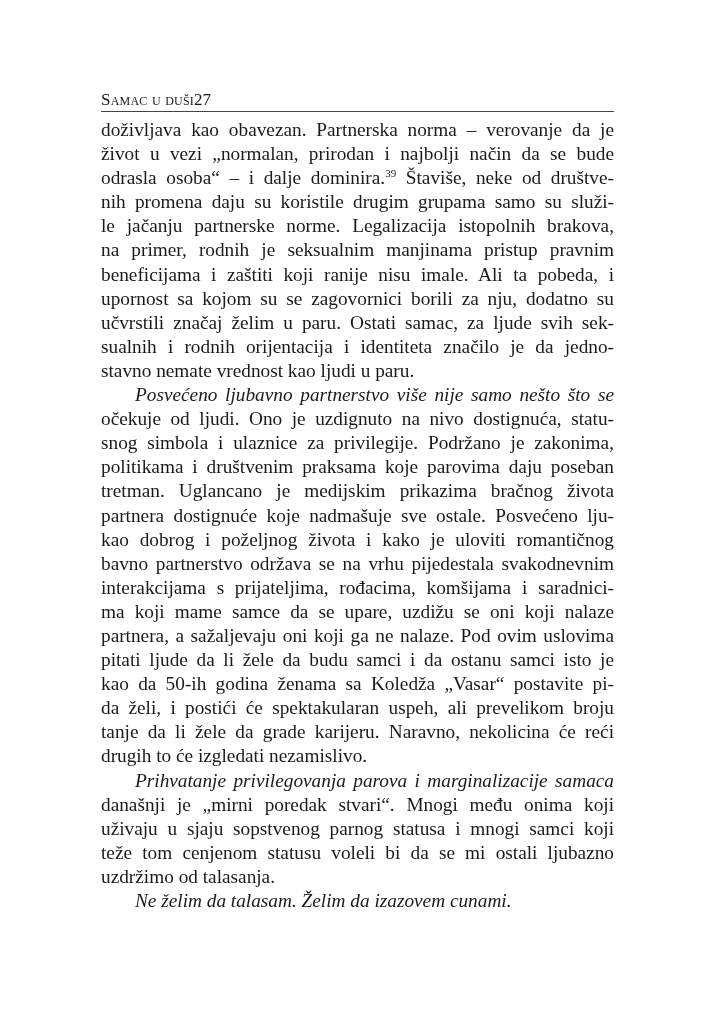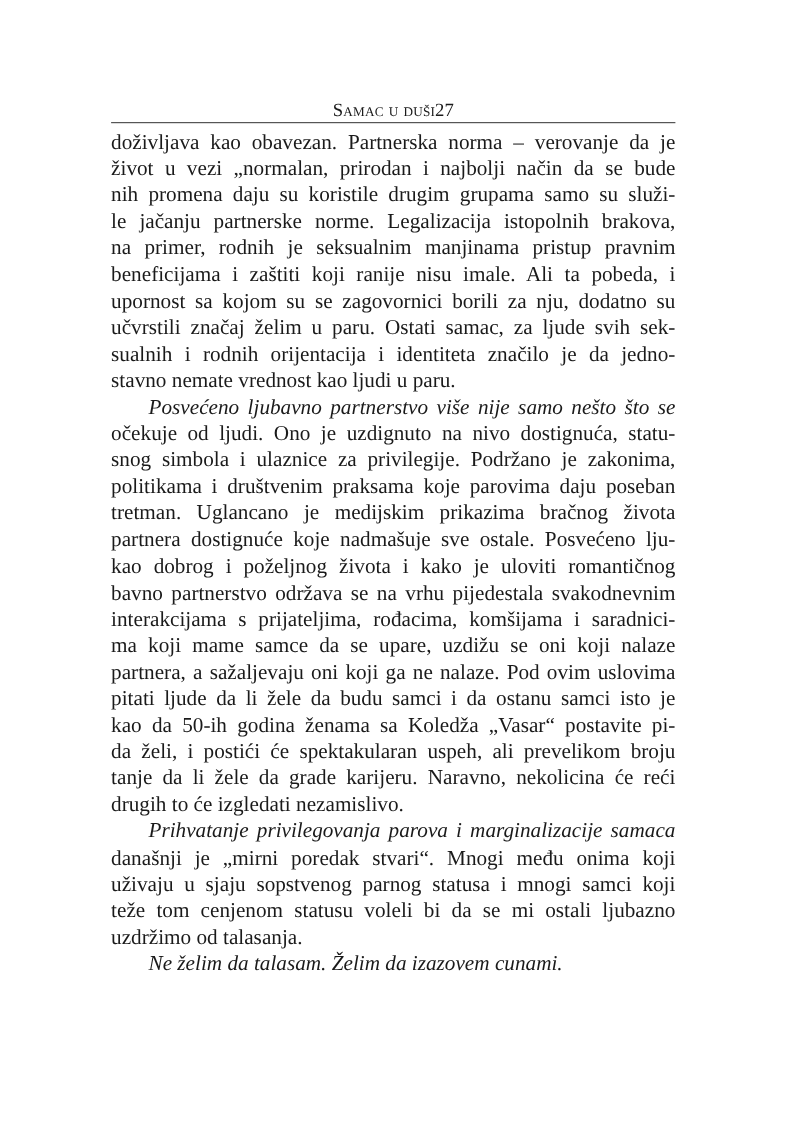--- a/index.html
+++ b/index.html
@@ -1,19 +1,19 @@
 <!DOCTYPE html>
 <html><head>
 <meta charset="utf-8">
 <style>
   html, body { margin: 0; padding: 0; background: #ffffff; }
   body { width: 717px; height: 1024px; position: relative; overflow: hidden; }
   .page { position: absolute; left: 101px; top: 88px; width: 513px; color: #1a1a1a;
           font-family: "Liberation Serif", "DejaVu Serif", serif; }
-  .running-head { display: flex; justify-content: center; align-items: flex-end;
+  .running-head { display: flex; justify-content: flex-start; align-items: flex-end;
                   border-bottom: 1px solid #444; padding-bottom: 2px; height: 21px;
                   font-size: 17px; line-height: 18px; }
   .running-head .title { font-variant: small-caps; letter-spacing: 0.2px; }
   .body-text { margin-top: 6px; font-size: 19.3px; line-height: 24.1px; }
   .line { display: block; white-space: nowrap; text-align: justify; text-align-last: justify; height: 24.1px; }
   .line.last { text-align-last: left; }
   .line.indent { padding-left: 34px; font-style: italic; }
   sup { font-size: 11px; line-height: 0; vertical-align: 7px; }
 </style>
 </head>
@@ -21,20 +21,21 @@
 
 <div class="page">
   <div class="running-head">
     <span class="title">Samac u duši</span>
     <span>27</span>
   </div>
   <div class="body-text" id="body-text">
       <div>
         <span class="line">doživljava kao obavezan. Partnerska norma – verovanje da je</span>
         <span class="line">život u vezi „normalan, prirodan i najbolji način da se bude</span>
+        <span class="line">odrasla osoba“ – i dalje dominira.<sup>39</sup> Štaviše, neke od društve-</span>
         <span class="line">nih promena daju su koristile drugim grupama samo su služi-</span>
         <span class="line">le jačanju partnerske norme. Legalizacija istopolnih brakova,</span>
         <span class="line">na primer, rodnih je seksualnim manjinama pristup pravnim</span>
         <span class="line">beneficijama i zaštiti koji ranije nisu imale. Ali ta pobeda, i</span>
         <span class="line">upornost sa kojom su se zagovornici borili za nju, dodatno su</span>
         <span class="line">učvrstili značaj želim u paru. Ostati samac, za ljude svih sek-</span>
         <span class="line">sualnih i rodnih orijentacija i identiteta značilo je da jedno-</span>
         <span class="line last">stavno nemate vrednost kao ljudi u paru.</span>
       </div>
       <div>

